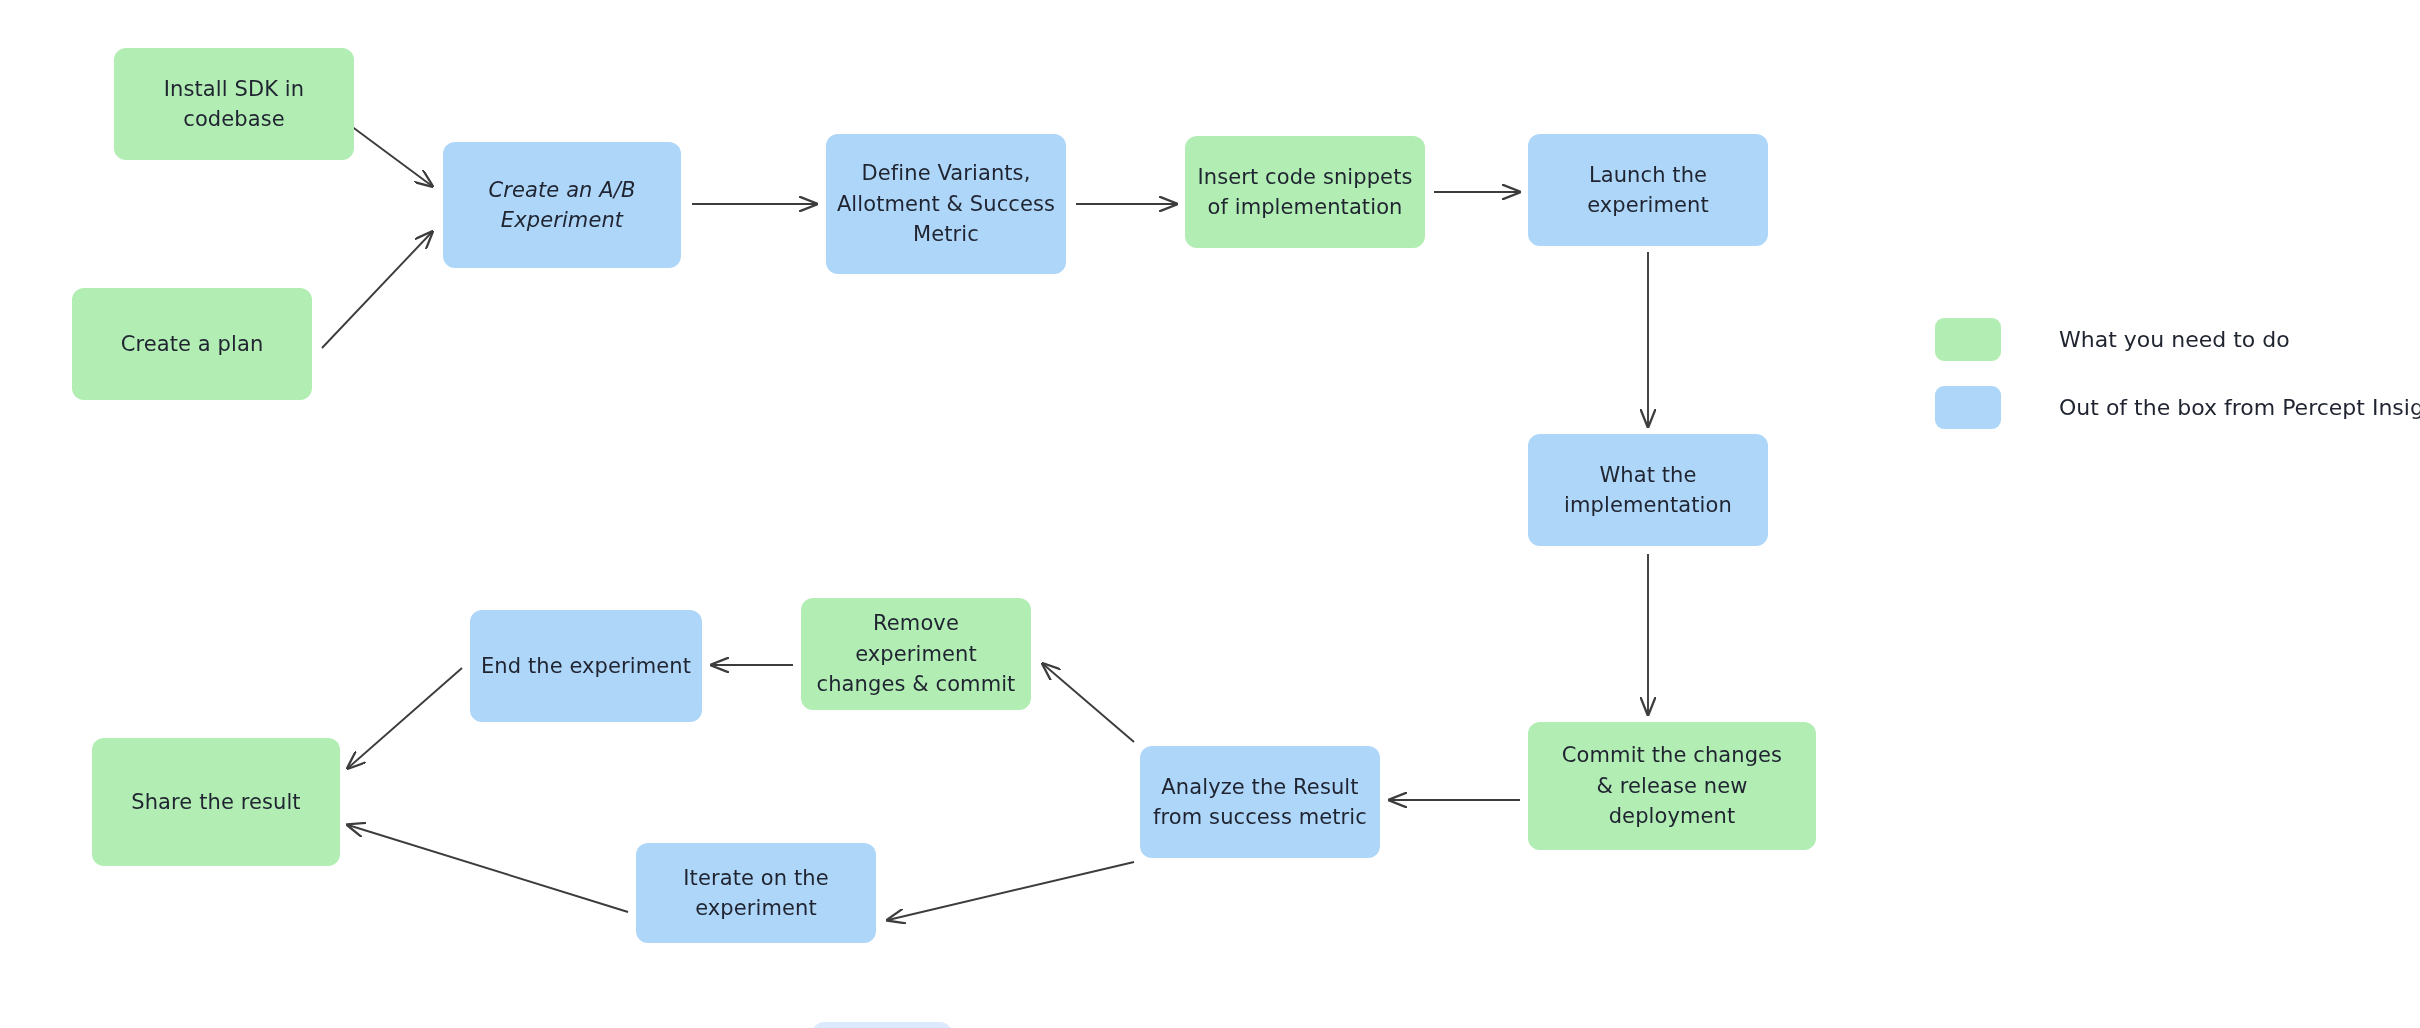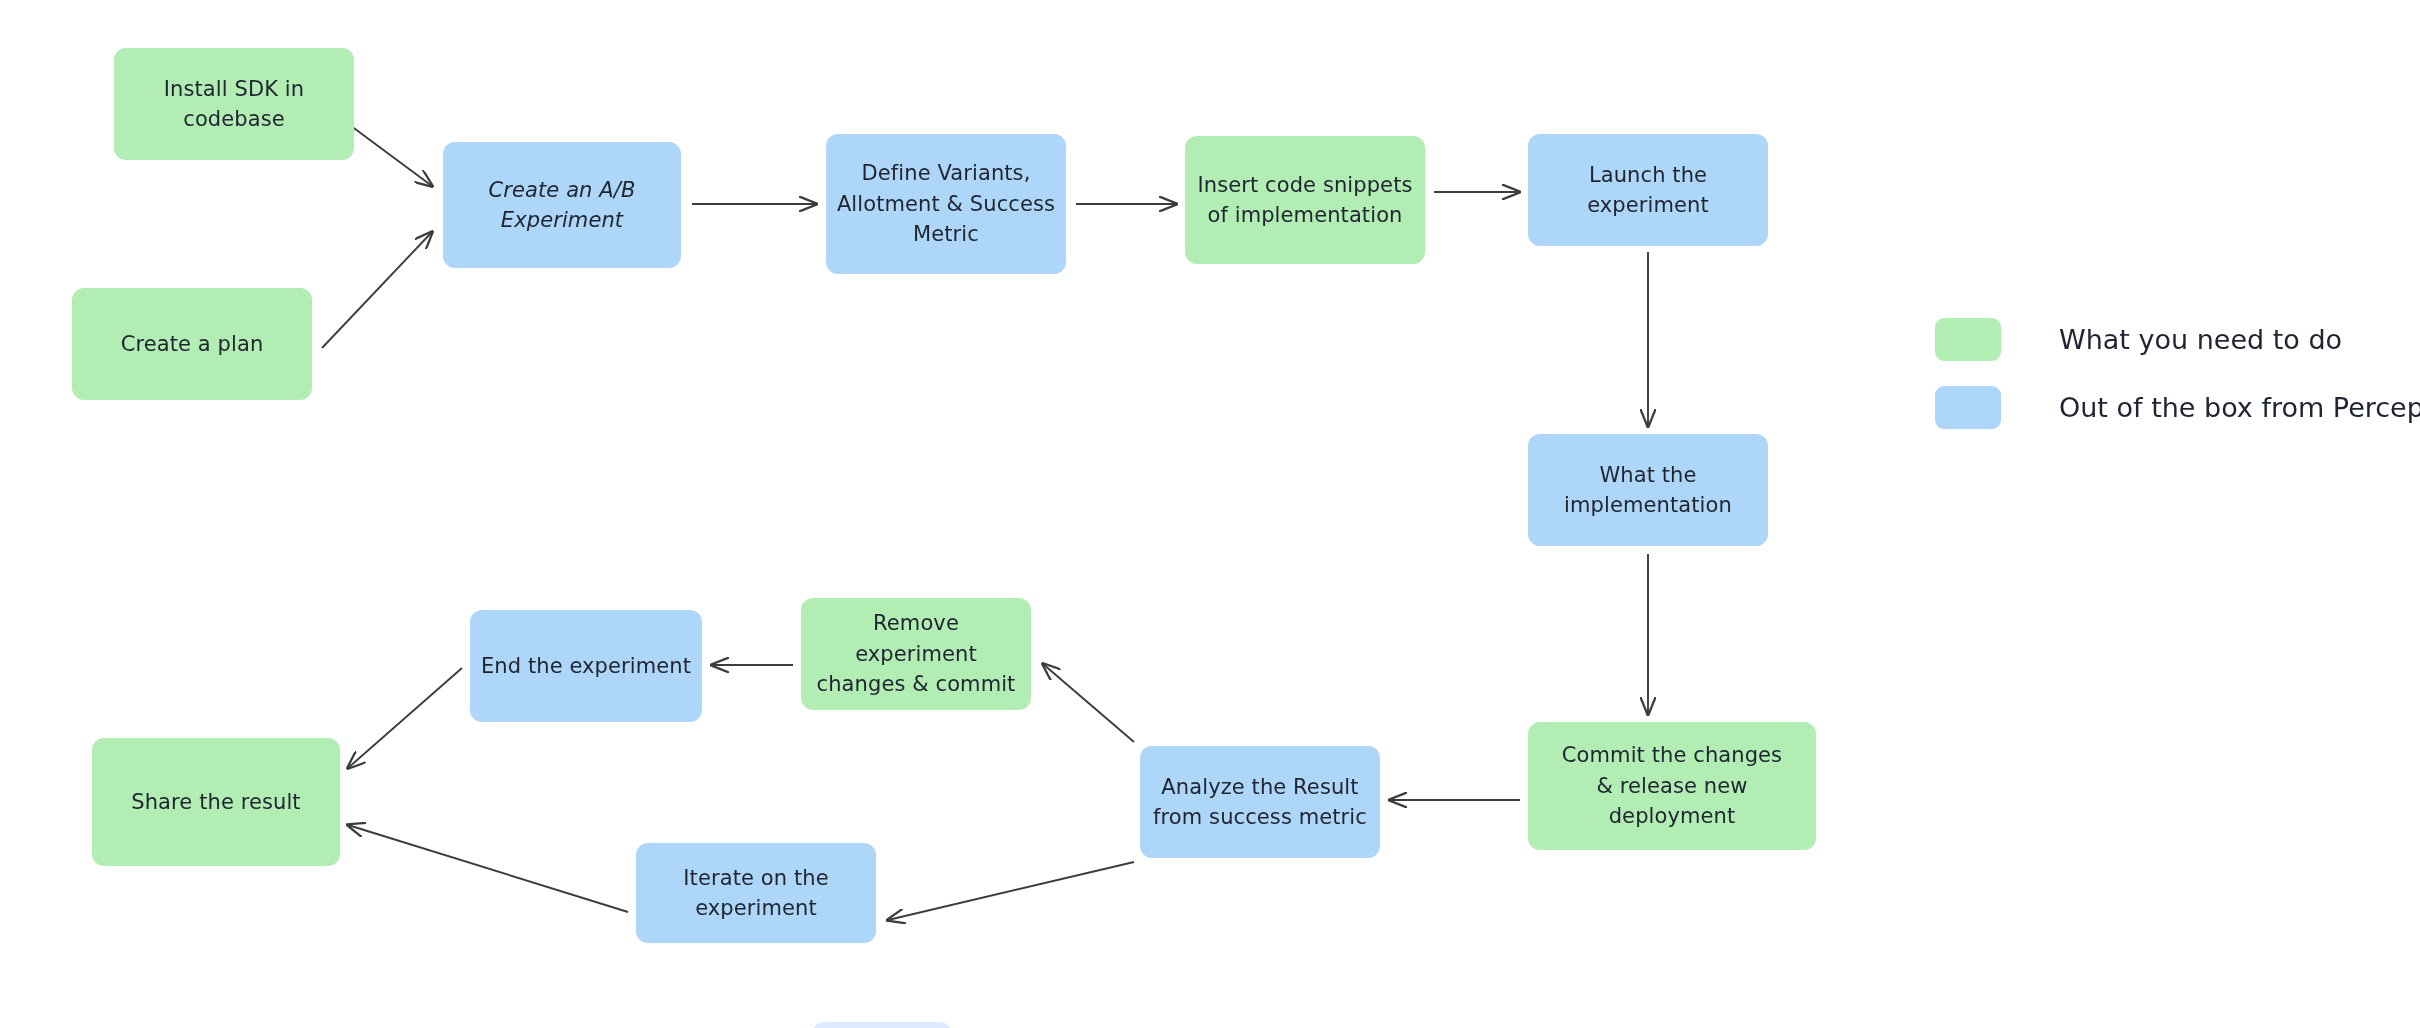--- a/index.html
+++ b/index.html
@@ -65,21 +65,21 @@
   .legend-swatch {
     width: 66px;
     height: 43px;
     border-radius: 9px;
     flex: 0 0 auto;
   }
   .legend-swatch.green { background: #b2edb4; }
   .legend-swatch.blue  { background: #aed6f9; }
   .legend-text {
     margin-left: 58px;
-    font-size: 27px;
+    font-size: 22px;
     color: #1f2430;
     white-space: nowrap;
   }
   
   #clipped-bottom {
     position: absolute;
     left: 812px;
     top: 1022px;
     width: 140px;
     height: 30px;
@@ -126,21 +126,21 @@
       </div>
       <div class="node blue" style="left: 443px; top: 142px; width: 238px; height: 126px; font-style: italic;">
         <span class="label">Create an A/B
 Experiment</span>
       </div>
       <div class="node blue" style="left: 826px; top: 134px; width: 240px; height: 140px;">
         <span class="label">Define Variants,
 Allotment &amp; Success
 Metric</span>
       </div>
-      <div class="node green" style="left: 1185px; top: 136px; width: 240px; height: 128px;">
+      <div class="node green" style="left: 1185px; top: 136px; width: 240px; height: 112px;">
         <span class="label">Insert code snippets
 of implementation</span>
       </div>
       <div class="node blue" style="left: 1528px; top: 134px; width: 240px; height: 112px;">
         <span class="label">Launch the
 experiment</span>
       </div>
       <div class="node blue" style="left: 1528px; top: 434px; width: 240px; height: 112px;">
         <span class="label">What the
 implementation</span>

